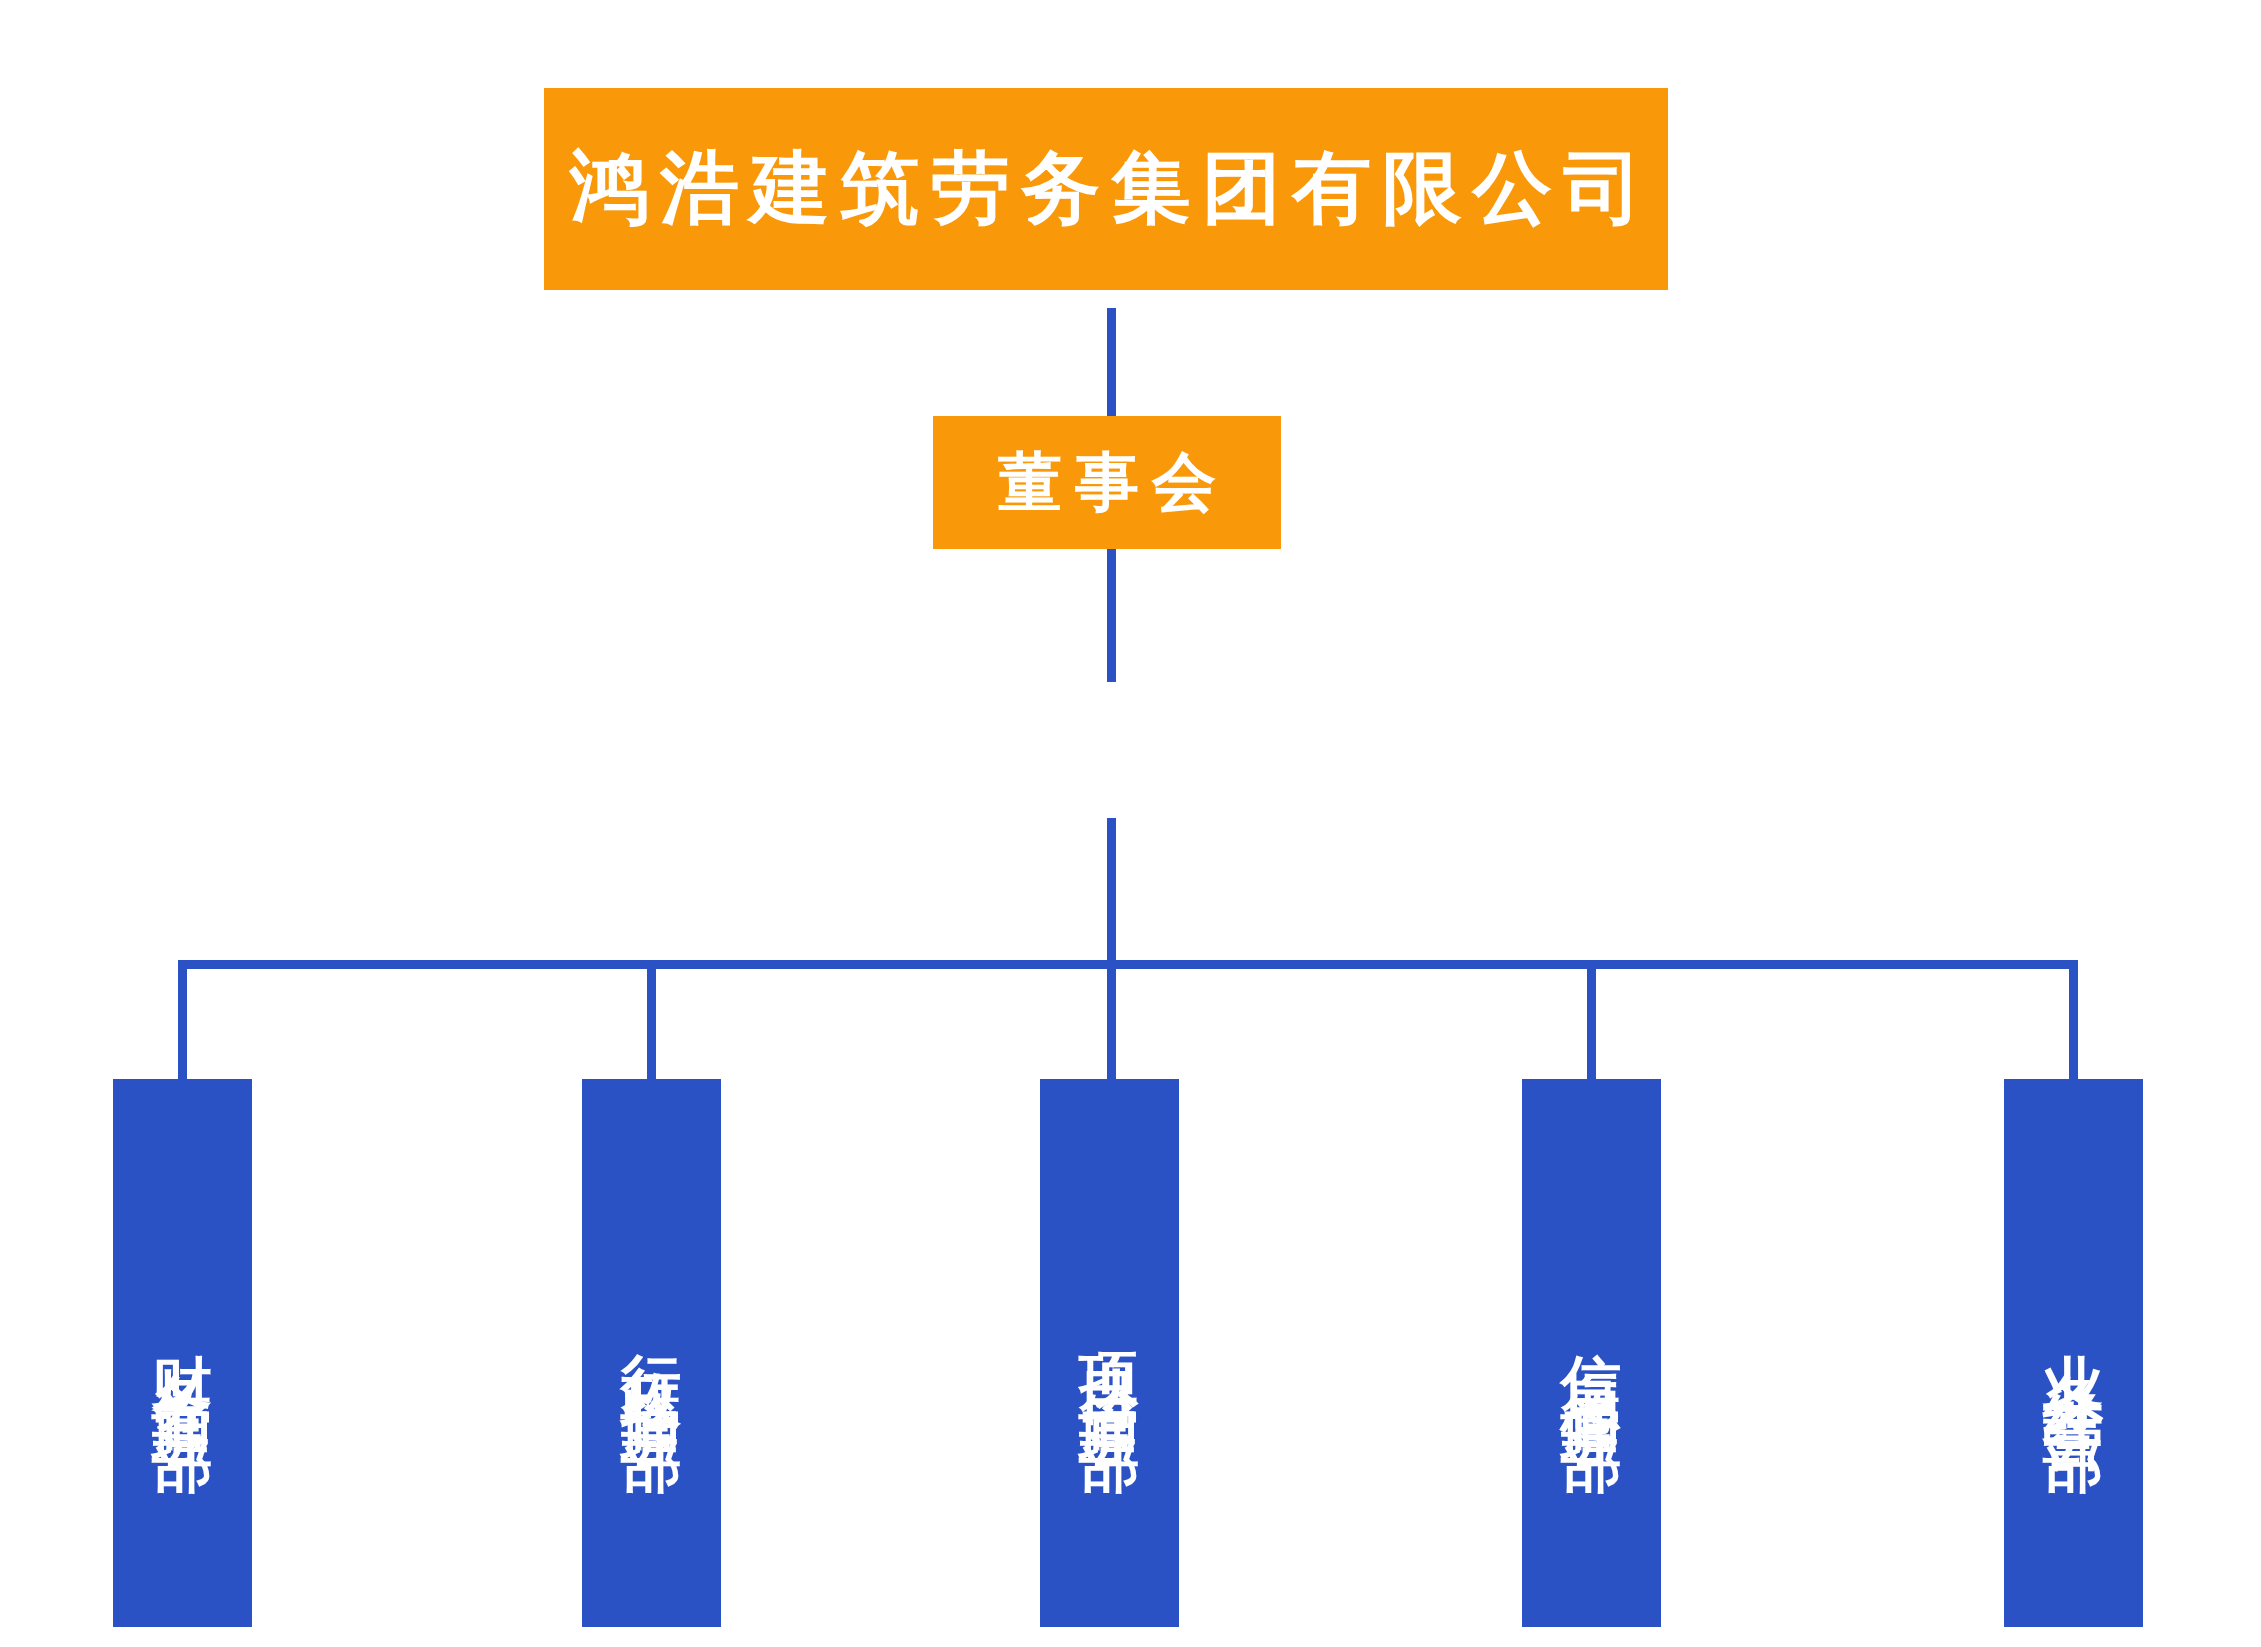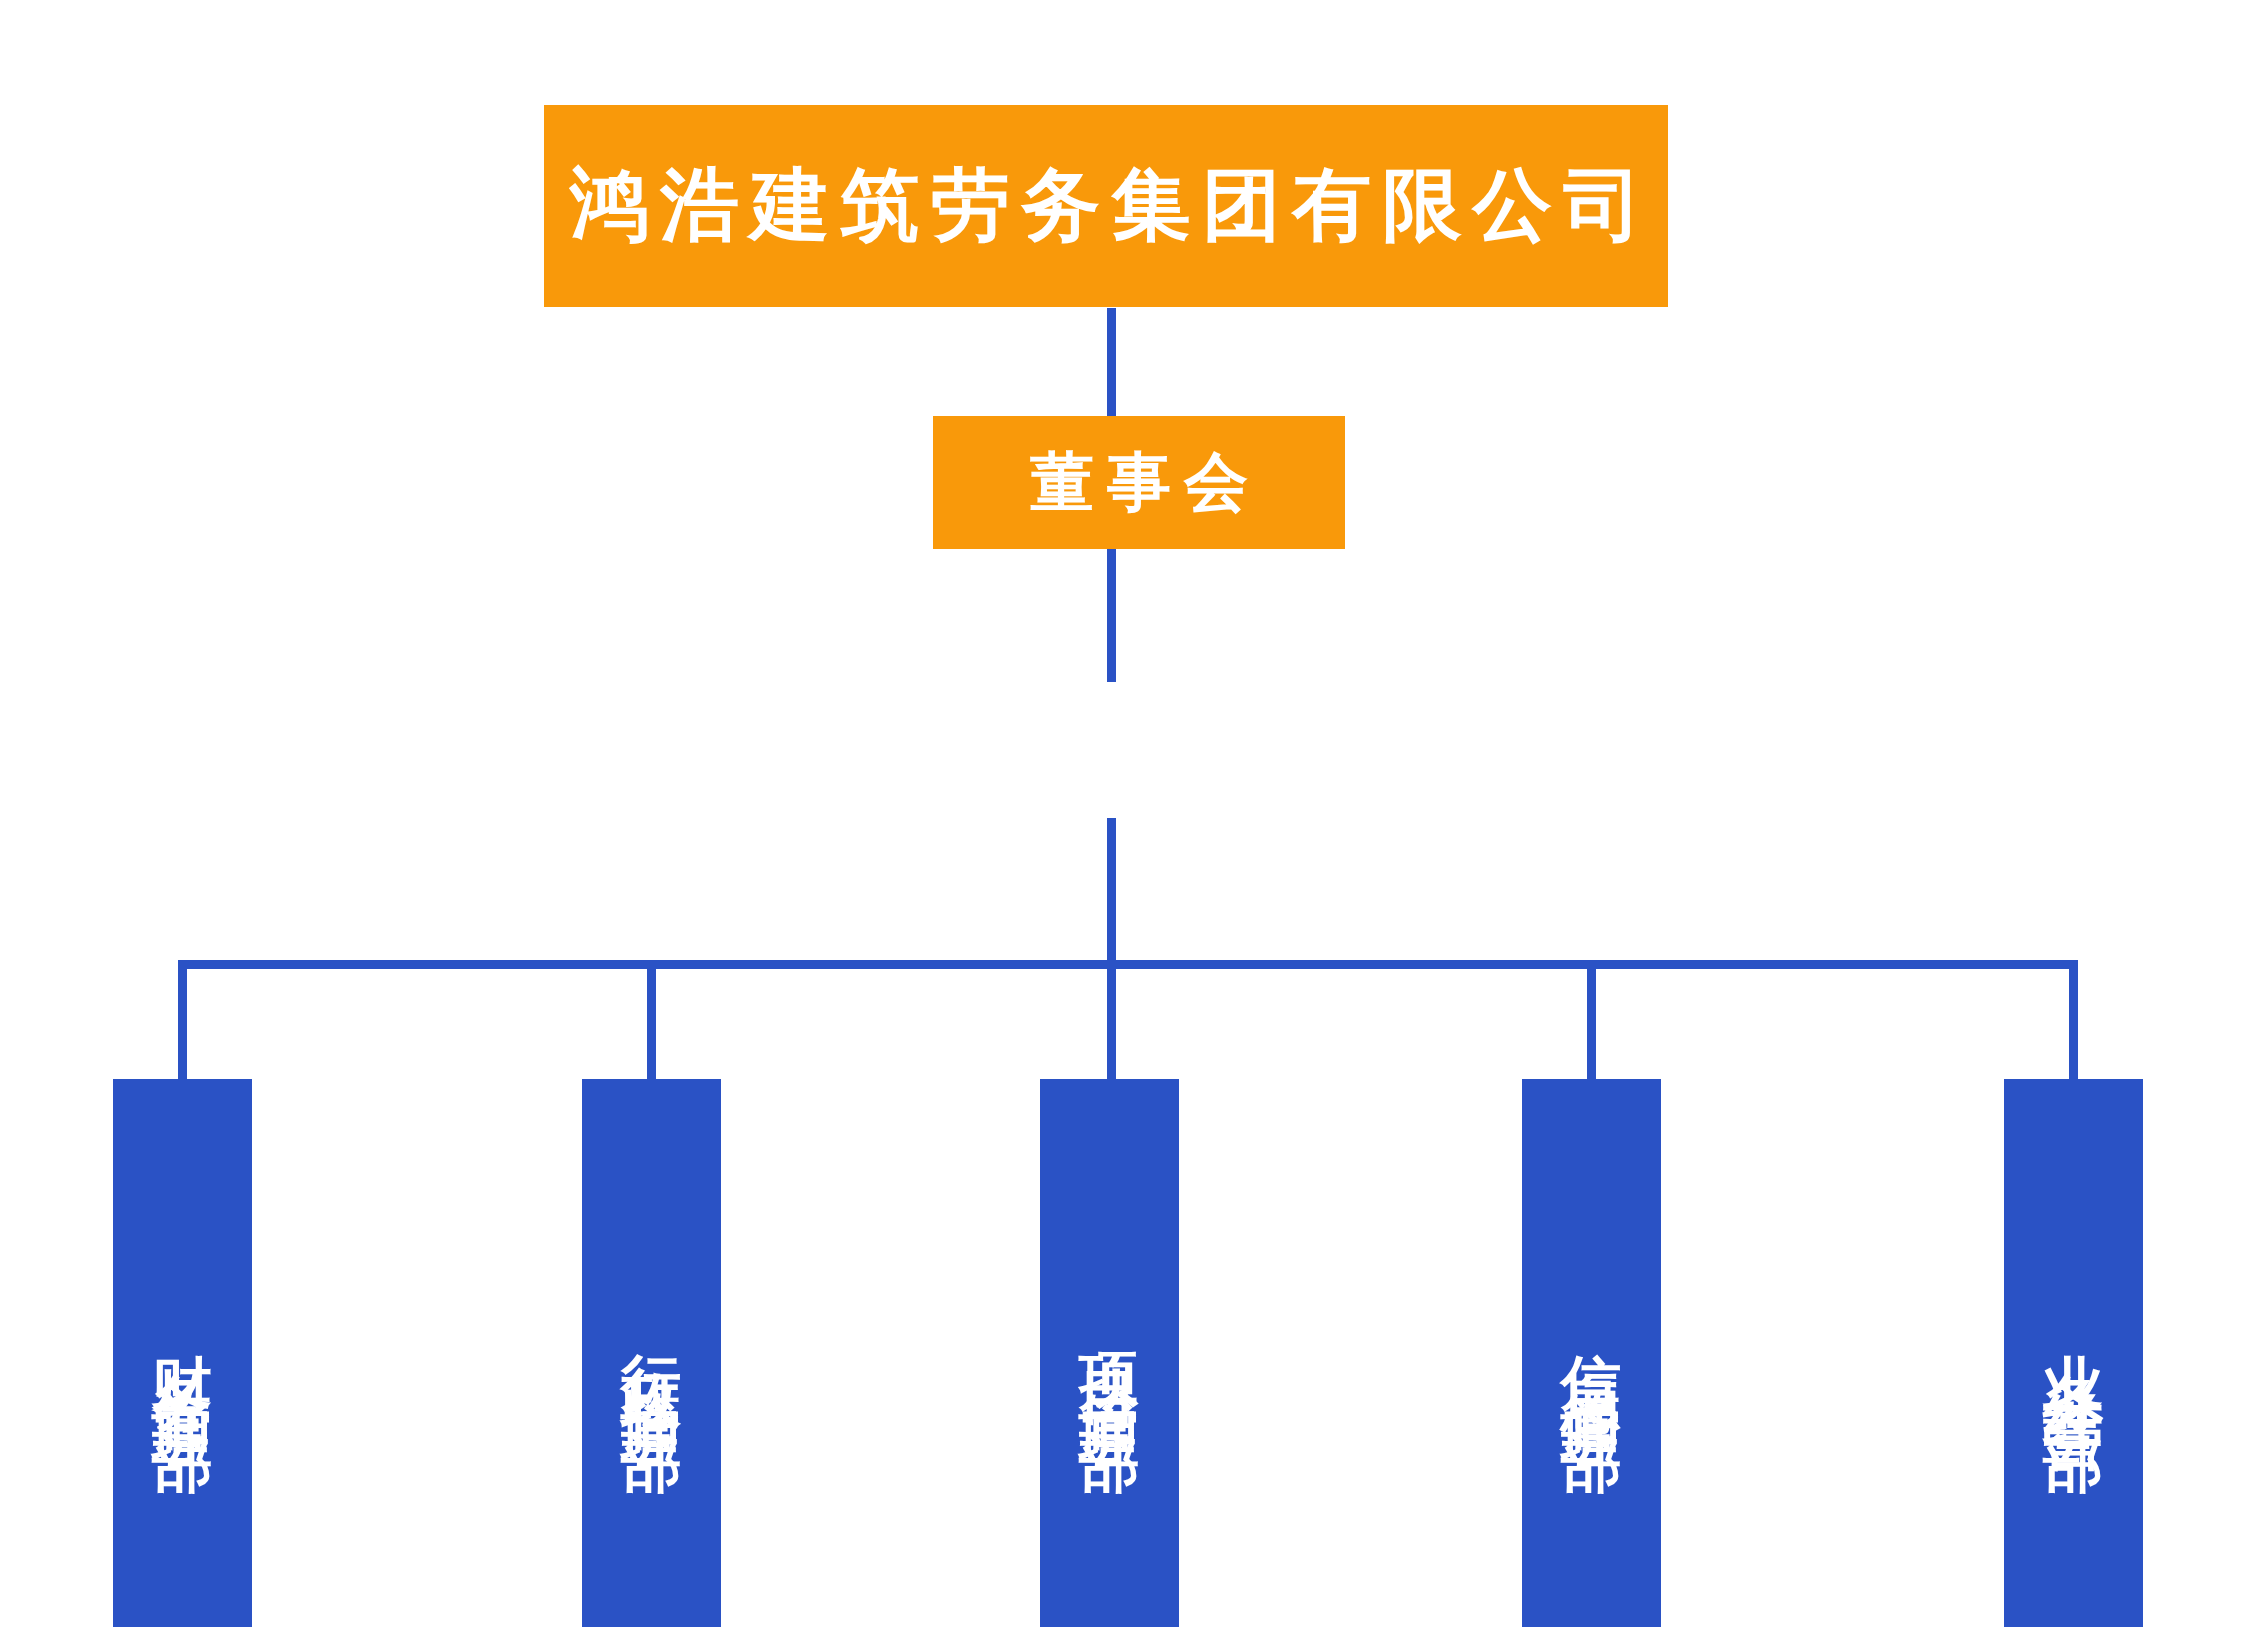--- a/index.html
+++ b/index.html
@@ -27,30 +27,30 @@
     align-items: center;
     justify-content: center;
     color: var(--c-text);
     font-weight: bold;
     text-align: center;
   }
   .node.orange { background: var(--c-orange); }
   .node.blue   { background: var(--c-blue); }
 
   .root-box {
-    left: 544px; top: 105px;
+    left: 544px; top: 88px;
     width: 1124px; height: 202px;
     font-size: 79px;
     letter-spacing: 11.3px;
     text-indent: 11.3px;
     white-space: nowrap;
   }
   .board-box {
     left: 933px; top: 416px;
-    width: 412px; height: 133px;
+    width: 348px; height: 133px;
     font-size: 64px;
     letter-spacing: 13px;
     text-indent: 13px;
     white-space: nowrap;
   }
   .gm-box {
     left: 933px; top: 682px;
     width: 348px; height: 137px;
     font-size: 64px;
     letter-spacing: 13px;

